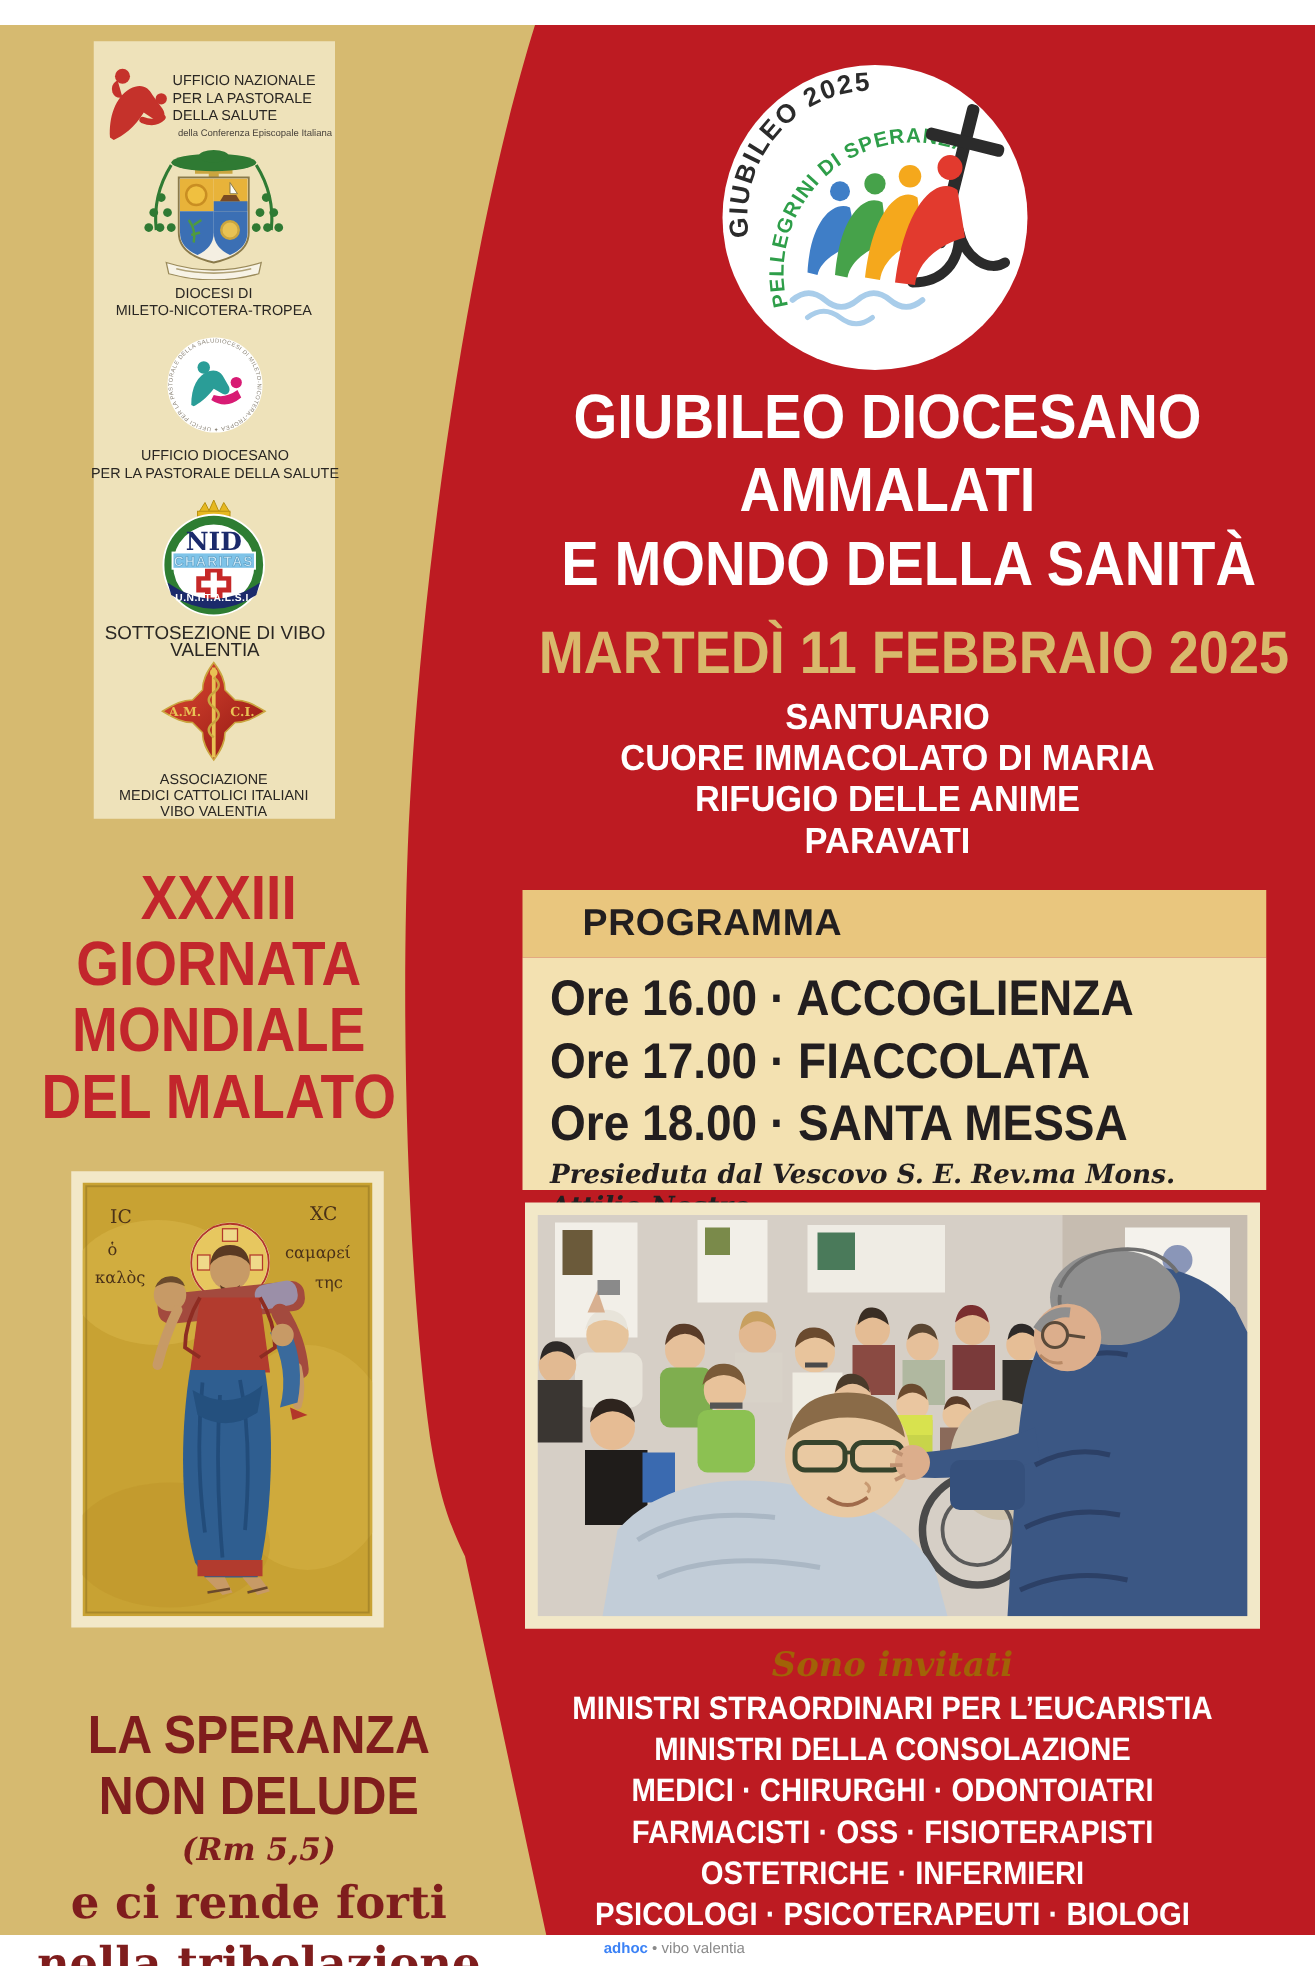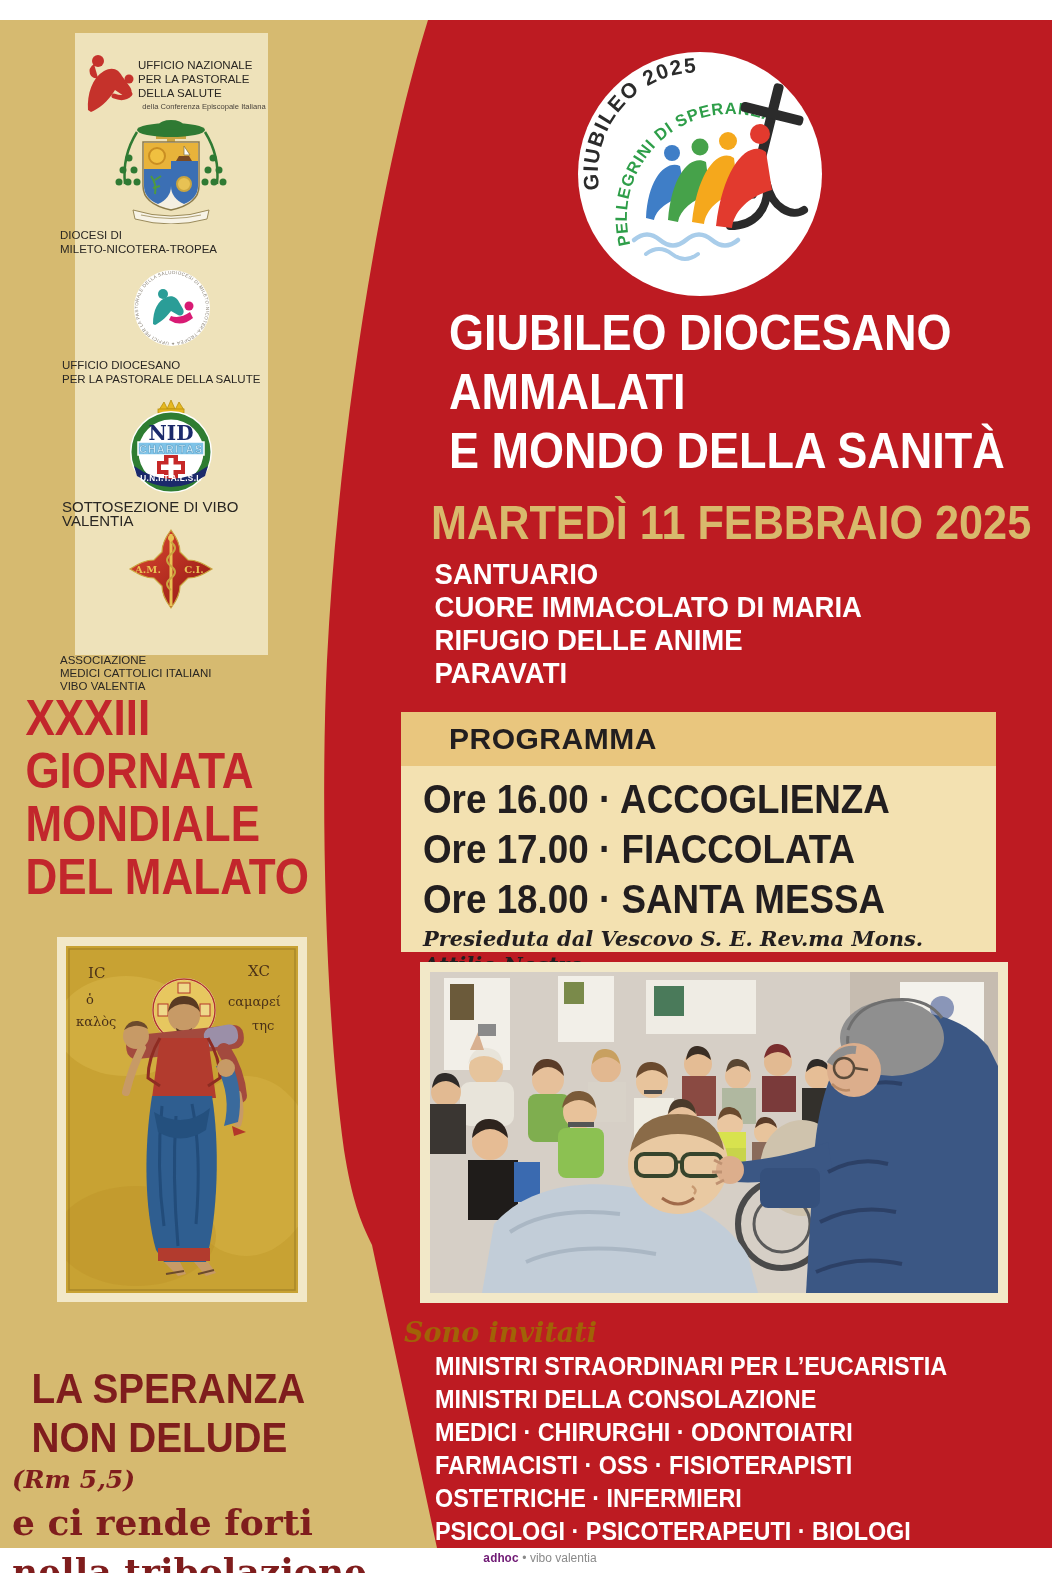--- a/index.html
+++ b/index.html
@@ -1,19 +1,19 @@
 <!DOCTYPE html>
 <html><head>
 <meta charset="utf-8">
 <style>
   html,body{margin:0;padding:0;background:#ffffff;}
   #poster{position:relative;width:1052px;height:1573px;background:#ffffff;overflow:hidden;
           font-family:"Liberation Sans",sans-serif;}
   .abs{position:absolute;}
-  .c{}
+  .c{text-align:center;}
   .b{font-weight:bold;}
   .gold-bg{background:#d6ba70;}
   .cream{background:#eee2ba;}
   .dark{color:#221e1f;}
   .white{color:#a16207;}
   .redtx{color:#c2262c;}
   .goldtx{color:#d8b96c;}
   .sx90{transform:scaleX(.90);transform-origin:50% 50%;}
   .sx92l{display:inline-block;transform:scaleX(.92);transform-origin:0 50%;}
   .serif{font-family:"DejaVu Serif",serif;}
@@ -140,21 +140,21 @@
           <stop offset="1" stop-color="#8e1511"></stop>
       </linearGradient>
     </defs>
     <path d="M49,8 C55,16 58,22 58,30 L66,38 C74,38 80,41 90,47 C80,53 74,56 66,56 L58,64 C58,72 55,78 49,86 C43,78 40,72 40,64 L32,56 C24,56 18,53 8,47 C18,41 24,38 32,38 L40,30 C40,22 43,16 49,8 Z" fill="url(#amciR)" stroke="#caa53f" stroke-width="1.2"></path>
     <path d="M49,12 v72" stroke="#e8c254" stroke-width="3"></path>
     <path d="M49,20 q8,6 0,12 q-8,6 0,12 q8,6 0,12 q-8,6 0,12" stroke="#caa53f" stroke-width="2" fill="none"></path>
     <circle cx="49" cy="16" r="3" fill="#e8c254"></circle>
     <text x="26" y="51" text-anchor="middle" font-size="10" font-family="DejaVu Serif, serif" font-weight="bold" fill="#e8c254">A.M.</text>
     <text x="72" y="51" text-anchor="middle" font-size="10" font-family="DejaVu Serif, serif" font-weight="bold" fill="#e8c254">C.I.</text>
   </svg>
-  <div class="abs c" style="left:60px;top:618px;width:222px;margin-top:36px;">
+  <div class="abs c" style="left:60px;top:618px;width:222px;">
     <div class="orglabel" style="line-height:13px;">ASSOCIAZIONE</div>
     <div class="orglabel" style="line-height:13px;">MEDICI CATTOLICI ITALIANI</div>
     <div class="orglabel" style="line-height:13px;">VIBO VALENTIA</div>
   </div>
 
   <div class="abs c" style="left:5px;top:692px;width:340px;">
     <div class="giorline redtx">XXXIII</div>
     <div class="giorline redtx">GIORNATA</div>
     <div class="giorline redtx">MONDIALE</div>
     <div class="giorline redtx">DEL MALATO</div>
@@ -260,21 +260,21 @@
     <div class="b goldtx sx90" style="font-size:48px;line-height:50px;white-space:nowrap;">MARTEDÌ 11 FEBBRAIO 2025</div>
   </div>
 
   <div class="abs c" style="left:420px;top:558px;width:580px;">
     <div class="venline">SANTUARIO</div>
     <div class="venline">CUORE IMMACOLATO DI MARIA</div>
     <div class="venline">RIFUGIO DELLE ANIME</div>
     <div class="venline">PARAVATI</div>
   </div>
 
-  <div class="abs" style="left:401px;top:712px;width:595px;height:240px;">
+  <div class="abs" style="left:418px;top:712px;width:595px;height:240px;">
     <div style="background:#e9c67e;height:54px;line-height:54px;padding-left:48px;">
       <span class="b dark" style="font-size:30px;letter-spacing:0.5px;">PROGRAMMA</span>
     </div>
     <div style="background:#f3e1b1;height:186px;padding:8px 0 12px 22px;box-sizing:border-box;">
       <div style="font-size:40px;line-height:50px;" class="b dark">
         <span class="sx92l">Ore 16.00 · ACCOGLIENZA</span>
       </div>
       <div style="font-size:40px;line-height:50px;" class="b dark">
         <span class="sx92l">Ore 17.00 · FIACCOLATA</span>
       </div>
@@ -392,18 +392,18 @@
     <div class="serif b white" style="font-size:27px;line-height:34px;font-style:italic;">Sono invitati</div>
     <div class="invline">MINISTRI STRAORDINARI PER L’EUCARISTIA</div>
     <div class="invline">MINISTRI DELLA CONSOLAZIONE</div>
     <div class="invline">MEDICI · CHIRURGHI · ODONTOIATRI</div>
     <div class="invline">FARMACISTI · OSS · FISIOTERAPISTI</div>
     <div class="invline">OSTETRICHE · INFERMIERI</div>
     <div class="invline">PSICOLOGI · PSICOTERAPEUTI · BIOLOGI</div>
   </div>
 
   <div class="abs" style="left:483px;top:1551px;font-size:12px;color:#8a8a8a;">
-    <span class="b" style="color:#701a75;font-family:Liberation Mono, monospace;">adhoc</span>
+    <span class="b" style="color:#3b82f6;">adhoc</span>
     <span>•</span>
     <span>vibo valentia</span>
   </div>
 
 </div>
 
 </body></html>

